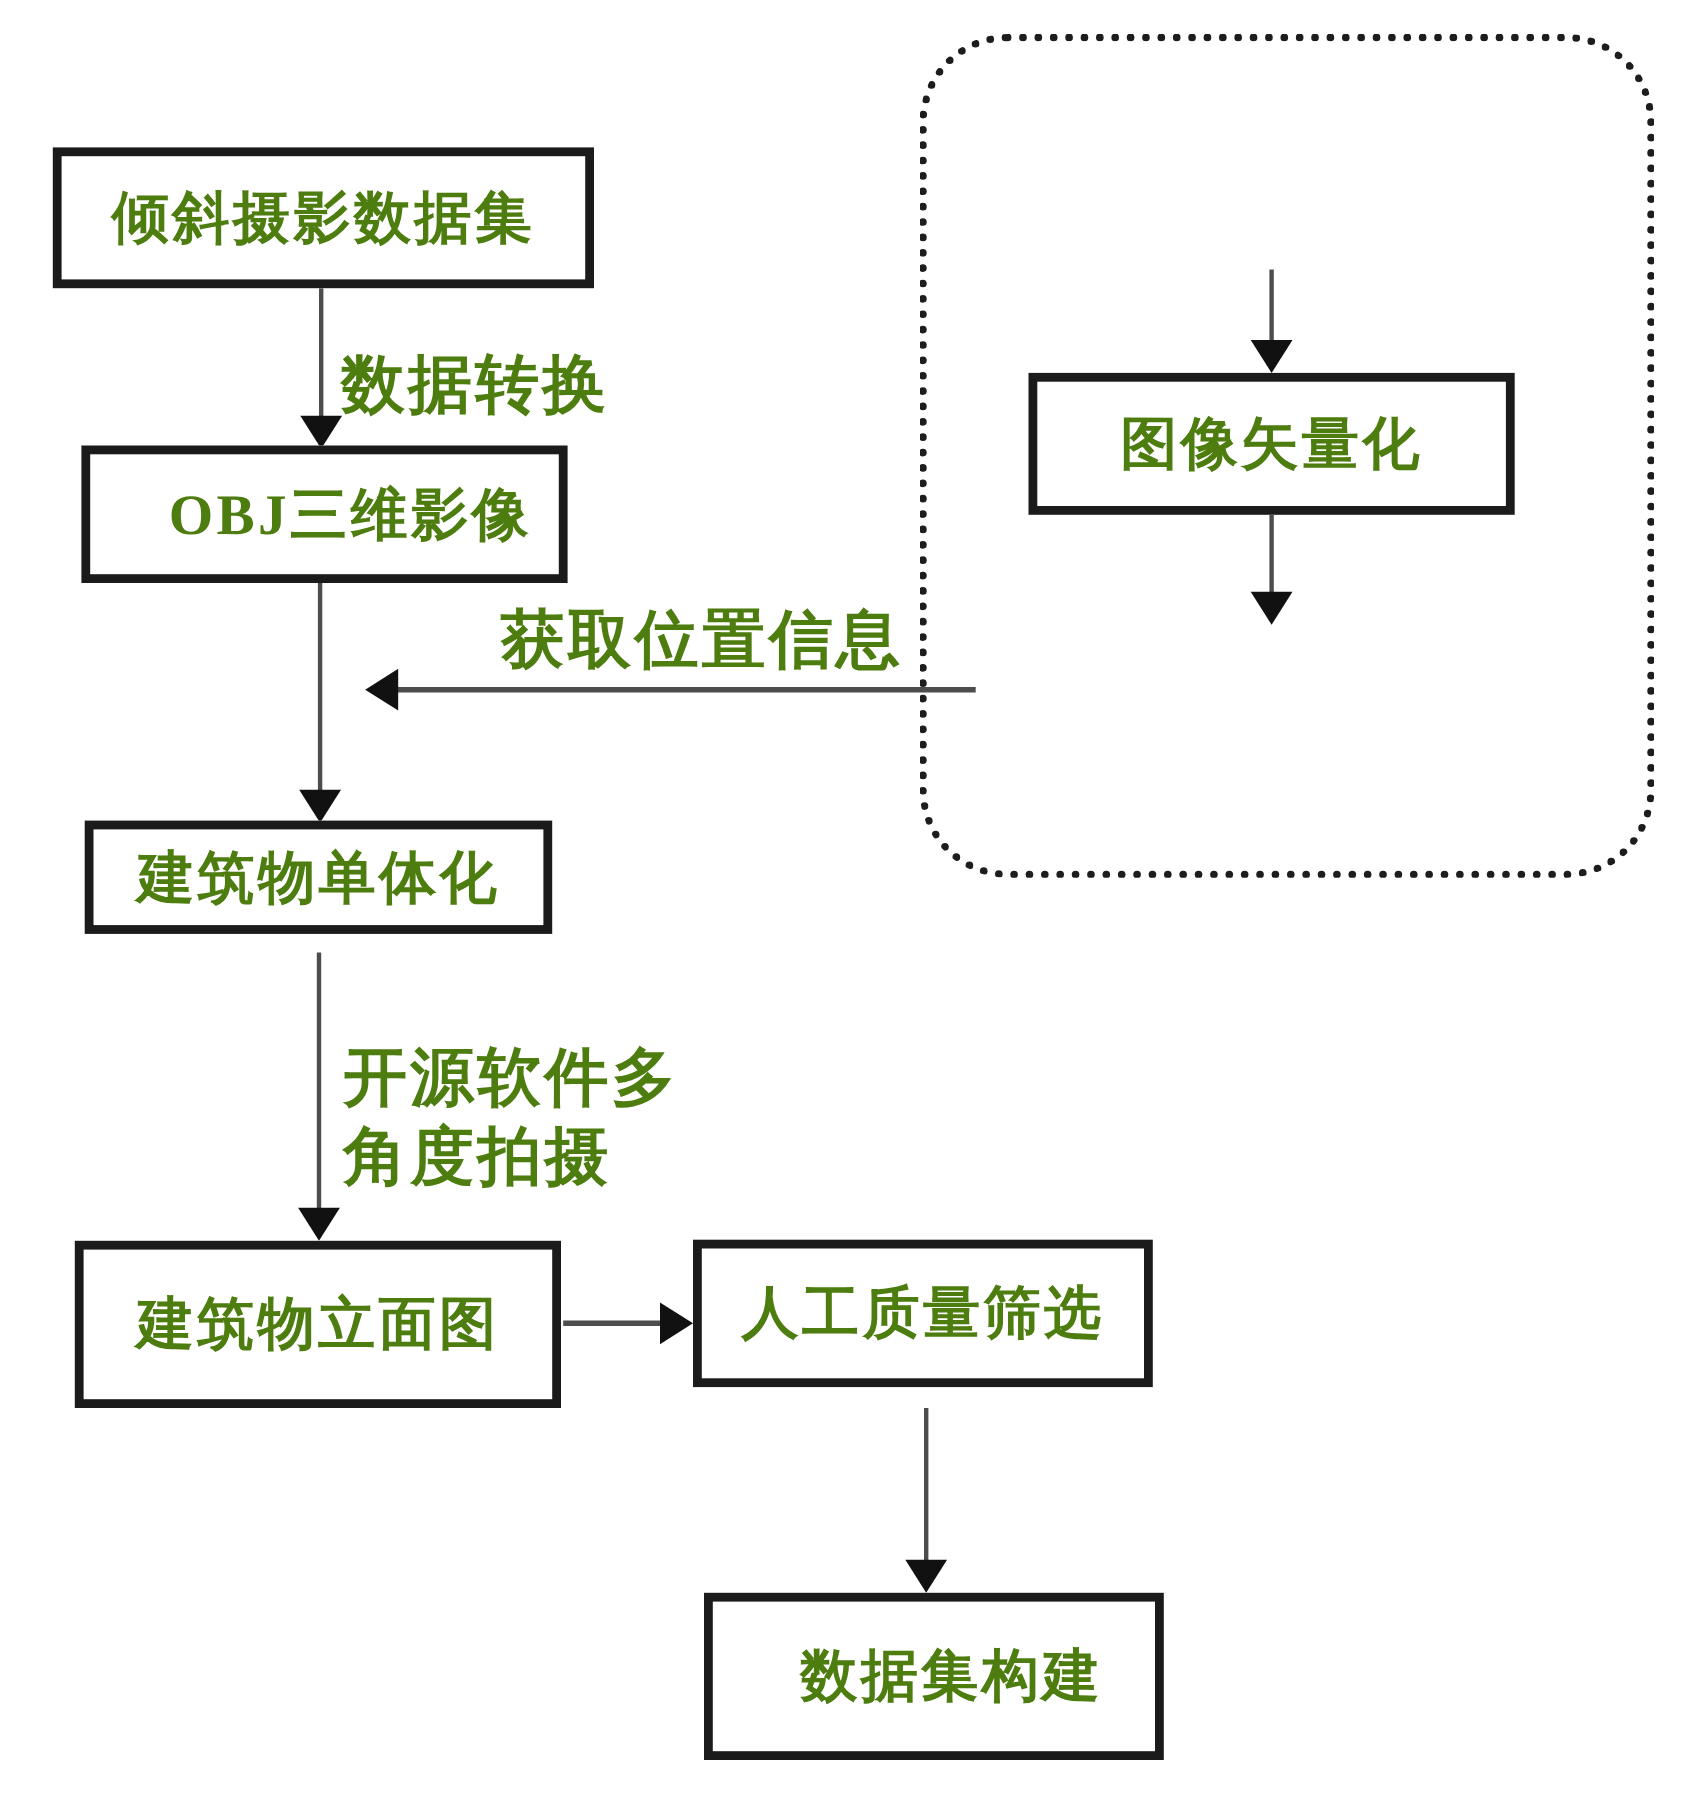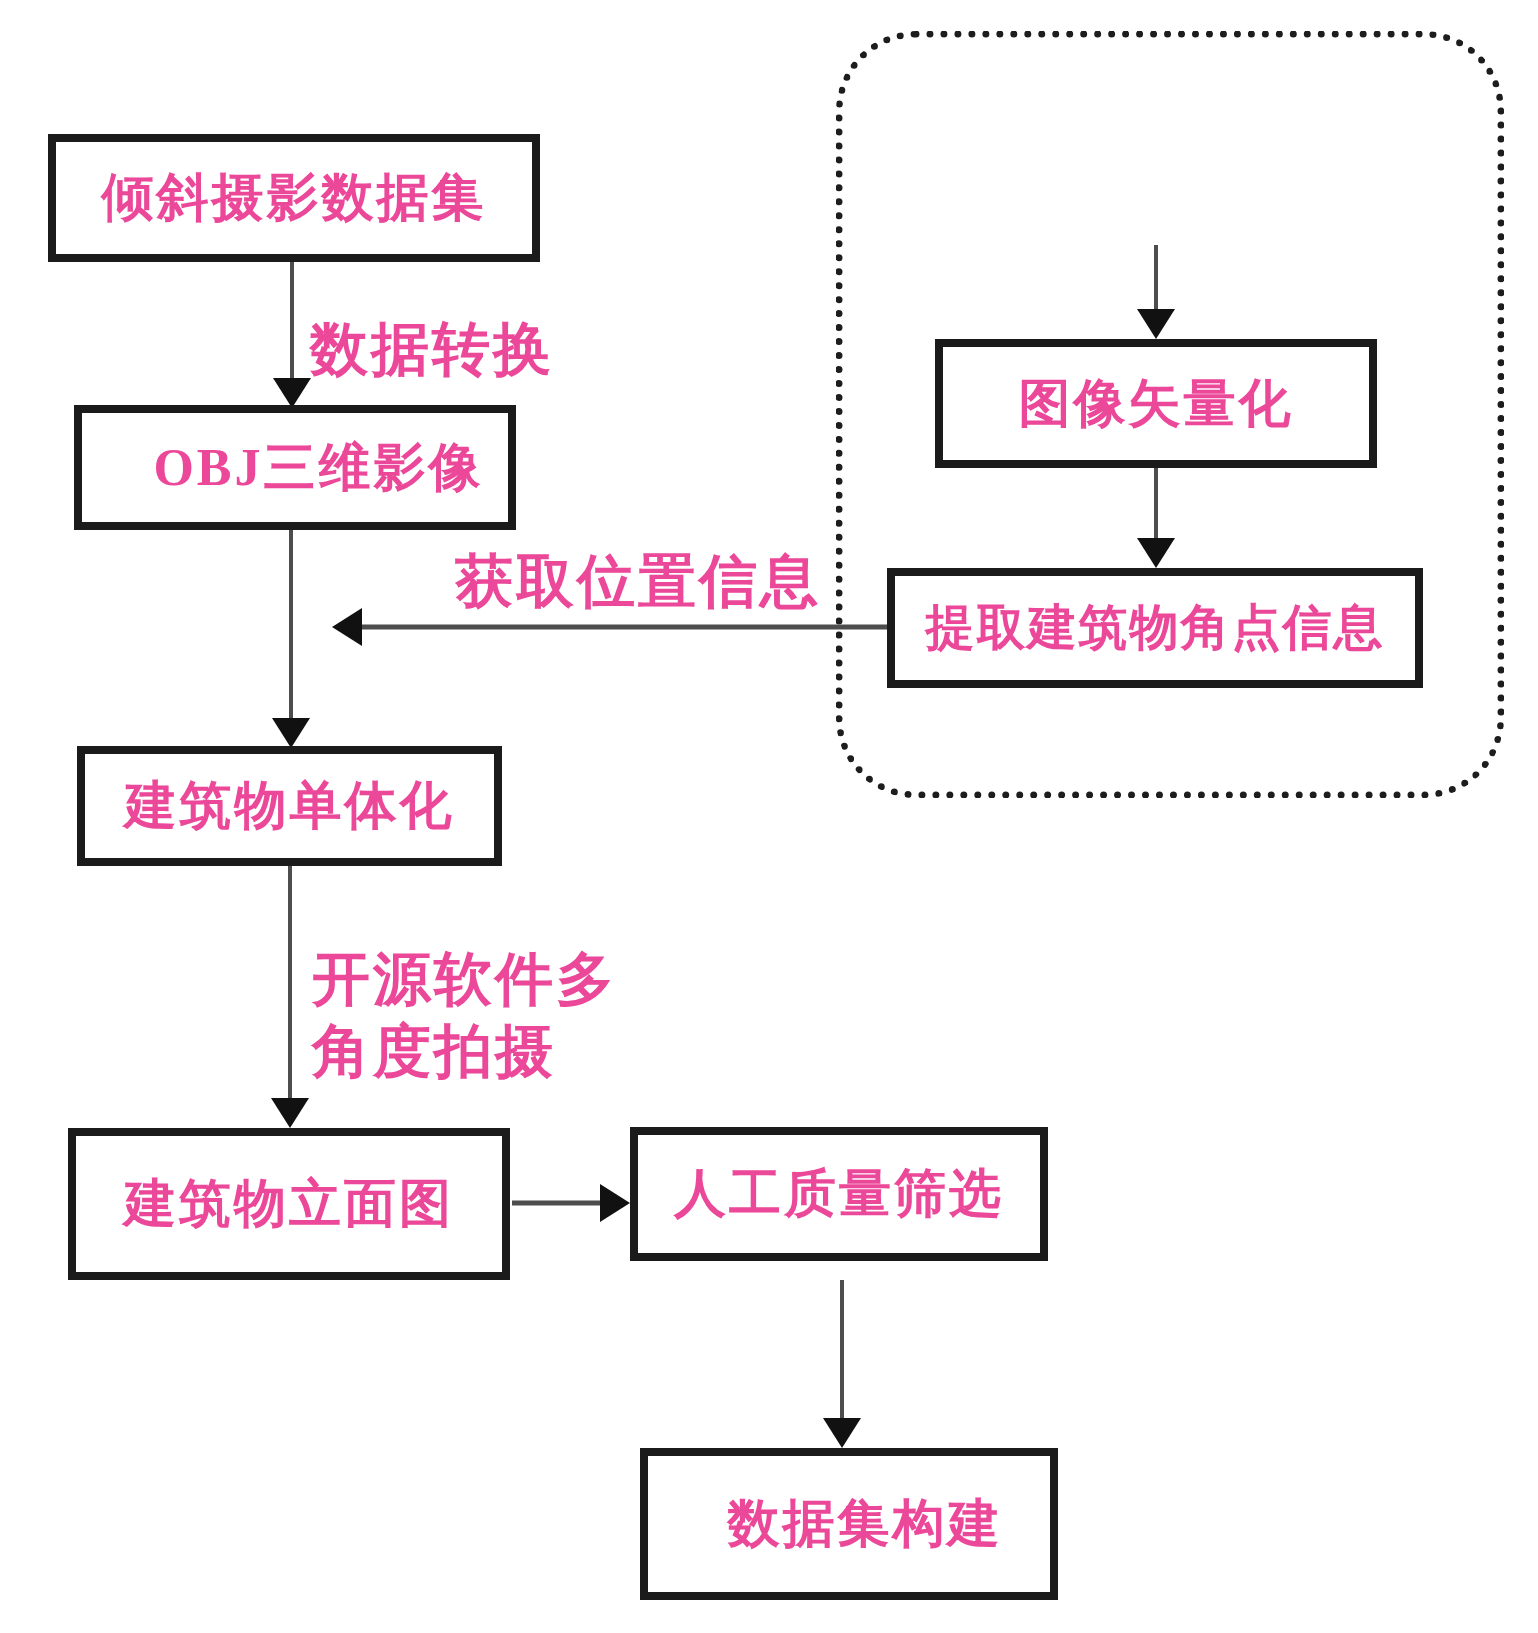--- a/index.html
+++ b/index.html
@@ -6,21 +6,21 @@
     margin: 0;
     padding: 0;
     background: #ffffff;
   }
   #stage {
     position: relative;
     width: 1538px;
     height: 1633px;
     background: #ffffff;
     font-family: "Liberation Serif", "DejaVu Serif", serif;
-    color: #ec4899;
+    color: #4d7c0f;
     overflow: hidden;
   }
   .node {
     position: absolute;
     border: 8px solid #1b1b1b;
     background: #ffffff;
     display: flex;
     align-items: center;
     justify-content: center;
     font-size: 52px;
@@ -47,21 +47,21 @@
     height: 767px;
     border: 7px dotted #1d1d1d;
     border-radius: 80px;
     box-sizing: border-box;
     background: transparent;
     z-index: 1;
   }
   
   #b1 { left: 48px;  top: 134px;  width: 492px; height: 128px; }
   #b2 { left: 74px;  top: 405px;  width: 442px; height: 125px; padding-left: 47px; }
-  #b3 { left: 77px;  top: 746px;  width: 425px; height: 120px; }
+  #b3 { left: 77px;  top: 746px;  width: 425px; height: 103px; }
   #b4 { left: 68px;  top: 1128px; width: 442px; height: 152px; }
   #b5 { left: 630px; top: 1127px; width: 418px; height: 134px; }
   #b6 { left: 640px; top: 1448px; width: 418px; height: 152px; padding-left: 32px; }
   #r1 { left: 901px; top: 117px;  width: 512px; height: 128px; font-size: 50px; }
   #r2 { left: 935px; top: 339px;  width: 442px; height: 129px; }
   #r3 { left: 887px; top: 568px;  width: 536px; height: 120px; font-size: 49px; letter-spacing: 2px; }
   #lbl-conversion { left: 310px; top: 314px; }
   #lbl-position   { left: 455px; top: 546px; }
   #lbl-multiangle { left: 312px; top: 944px; }
   #connectors {
@@ -108,20 +108,19 @@
   </svg>
 
   <div class="node" id="b1">倾斜摄影数据集</div>
   <div class="node" id="b2">OBJ三维影像</div>
   <div class="node" id="b3">建筑物单体化</div>
   <div class="node" id="b4">建筑物立面图</div>
   <div class="node" id="b5">人工质量筛选</div>
   <div class="node" id="b6">数据集构建</div>
 
   <div class="node" id="r2">图像矢量化</div>
-  <div class="node" id="r3">提取建筑物角点信息</div>
 
   <div class="edge-label" id="lbl-conversion">数据转换</div>
   <div class="edge-label" id="lbl-position">获取位置信息</div>
   <div class="edge-label" id="lbl-multiangle">开源软件多
 角度拍摄</div>
 
 </div>
 
 </body></html>

